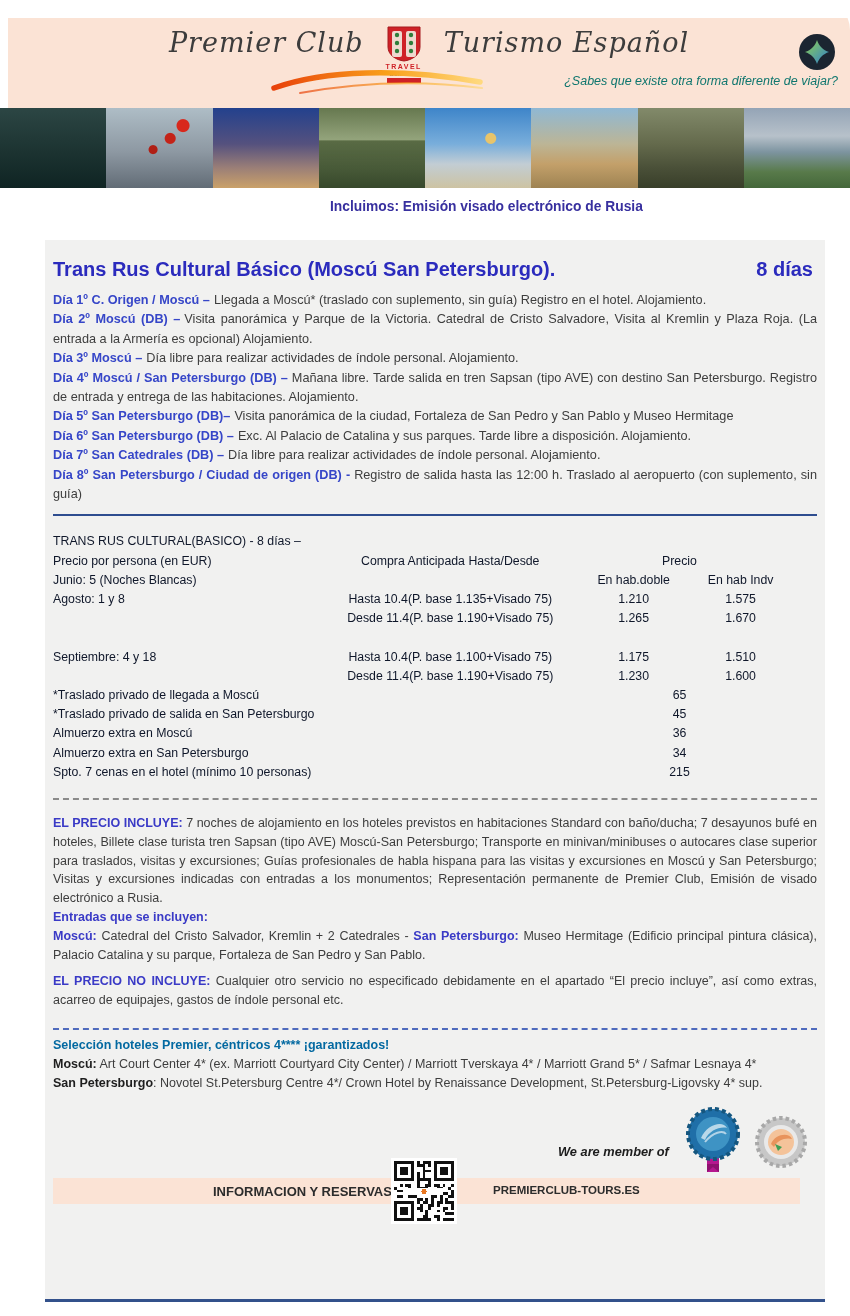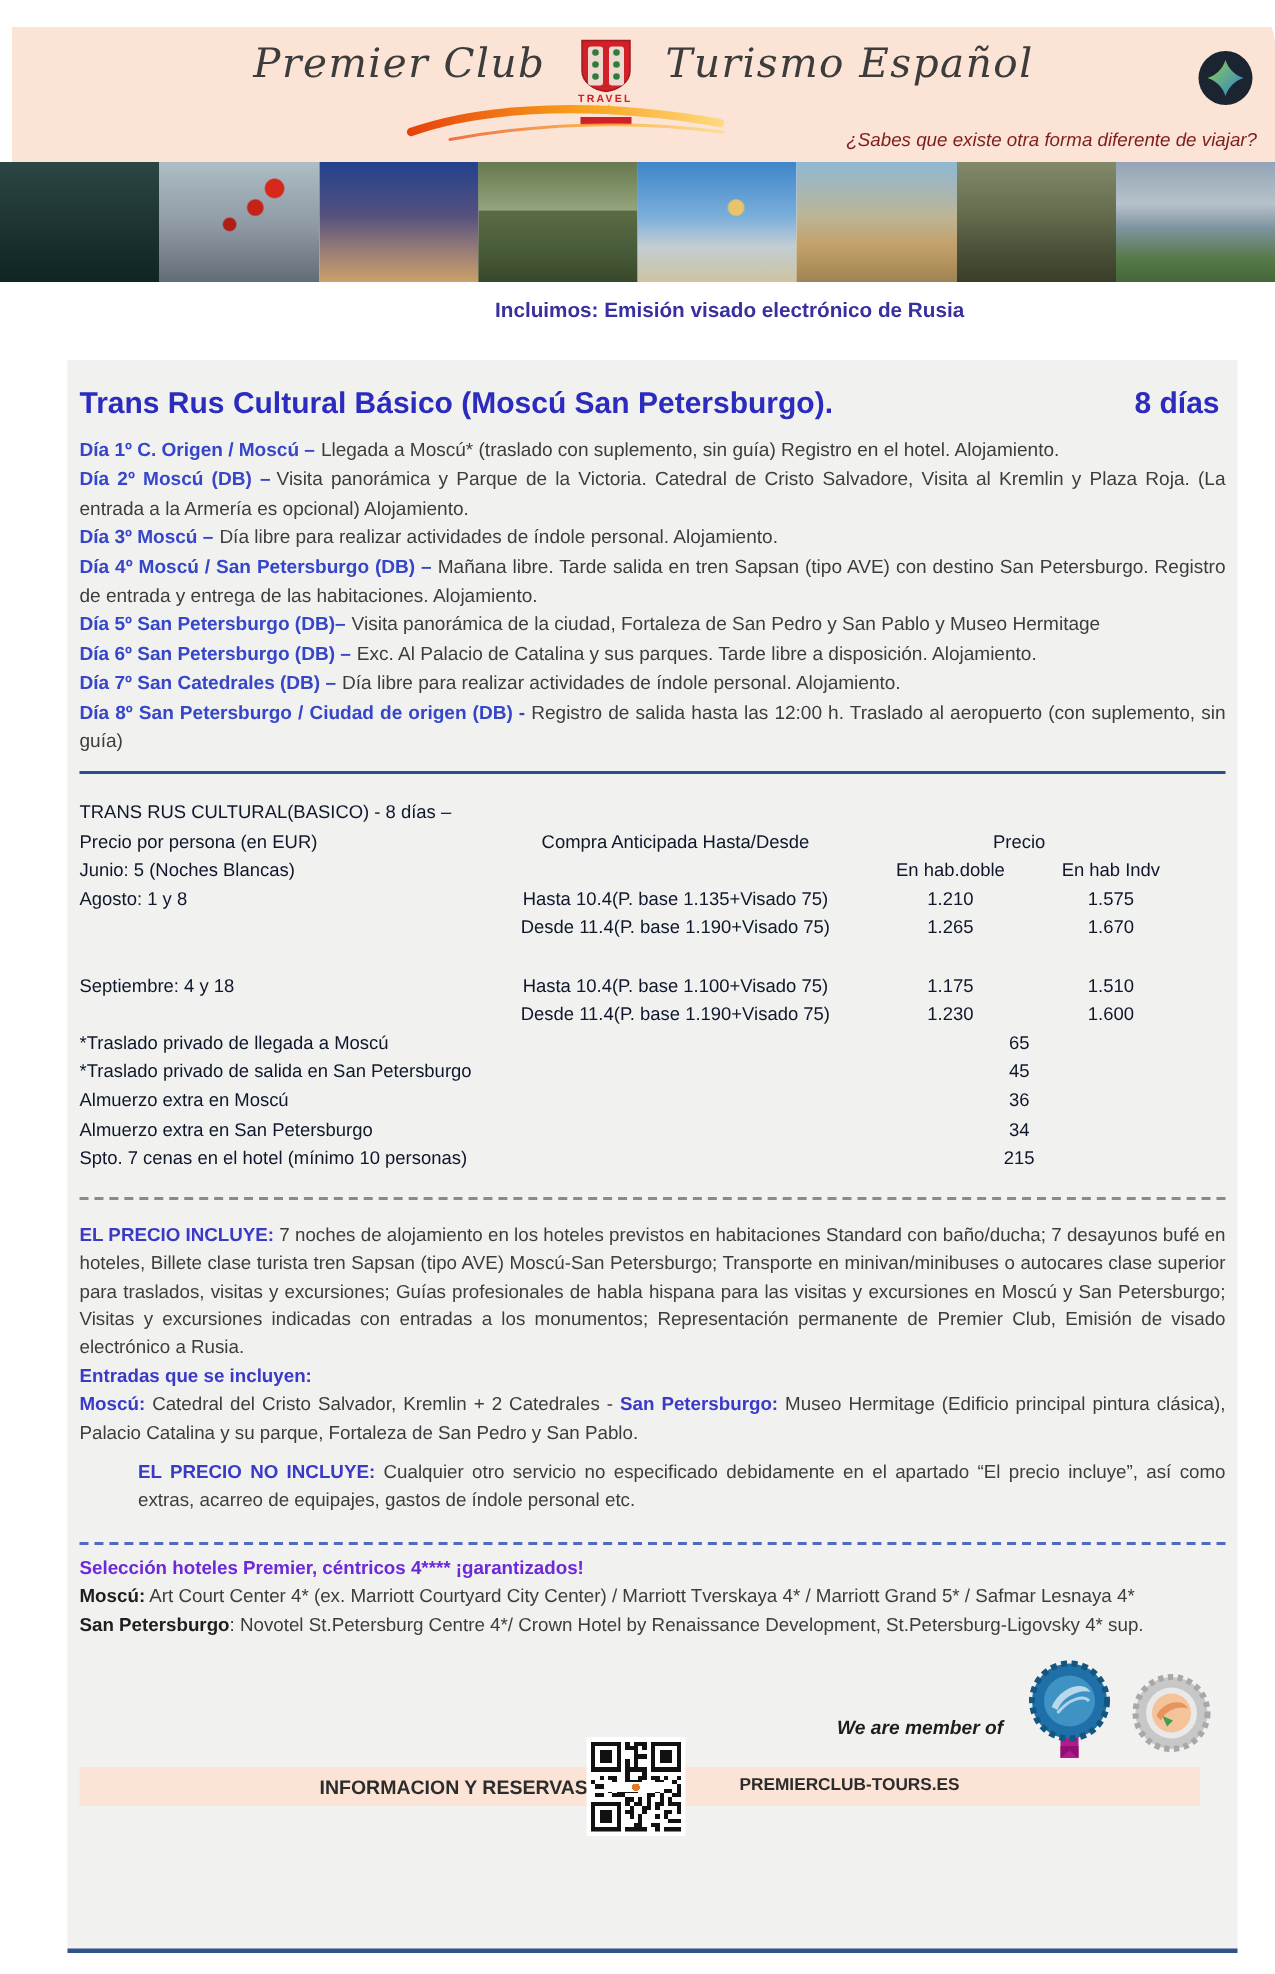--- a/index.html
+++ b/index.html
@@ -10,21 +10,21 @@
   
   .header-band { position:absolute; left:8px; right:0; top:18px; height:90px; background:#fbe3d5; }
   .brand-row { position:absolute; top:8px; left:0; right:0; display:flex; justify-content:center; align-items:flex-start; gap:16px; }
   .brand-script { font-family:"DejaVu Serif", serif; font-style:italic; font-size:27px; color:#3c3c3c; letter-spacing:1px; line-height:34px; }
   .crest { width:48px; display:flex; flex-direction:column; align-items:center; margin-top:0; }
   .crest svg { display:block; }
   .crest .t1 { font-size:7px; font-weight:bold; color:#cf2127; letter-spacing:1.5px; margin-top:1px; }
   .crest .t2 { font-size:7px; color:#444; margin-top:0; }
   .crest .bar { width:34px; height:5px; background:#cf2127; margin-top:1px; }
   .swoosh { position:absolute; left:262px; top:48px; width:215px; height:32px; }
-  .tagline { position:absolute; right:12px; bottom:8px; font-style:italic; font-size:12.5px; color:#7f1d1d; }
+  .tagline { position:absolute; right:12px; bottom:20px; font-style:italic; font-size:12.5px; color:#0f766e; }
   .globe { position:absolute; right:14px; top:15px; width:38px; height:38px; }
 
   
   .photo-strip { position:absolute; top:108px; left:0; width:850px; height:80px; display:flex; }
   .photo { flex:1; height:80px; }
   .photo.i0 { background:linear-gradient(180deg,#2c4644 0%,#1c3331 55%,#0f2423 100%); }
   .photo.i1 { background:
       radial-gradient(circle at 72% 22%, #d8281c 0 6px, rgba(216,40,28,0) 7px),
       radial-gradient(circle at 60% 38%, #c42318 0 5px, rgba(216,40,28,0) 6px),
       radial-gradient(circle at 44% 52%, #b01f15 0 4px, rgba(216,40,28,0) 5px),
@@ -58,24 +58,24 @@
   .pc1 { width:36%; text-align:left; white-space:nowrap; }
   .pc2 { width:32%; text-align:center; white-space:nowrap; }
   .pc3 { width:16%; text-align:center; }
   .pc4 { width:12%; text-align:center; }
   .pcs { position:absolute; left:68%; width:28%; text-align:center; }
 
   .divider-dashed-gray { border:none; border-top:2px dashed #8a8a8a; margin:16px 0 14px 0; }
   .divider-dashed-blue { border:none; border-top:2px dashed #4f6bbd; margin:18px 0 6px 0; }
 
   .para { margin:0; font-size:12.5px; line-height:18.8px; text-align:justify; color:#3d3d3d; }
-  .para.gap { margin-top:8px;margin-left:39px; }
+  .para.gap { margin-top:8px; }
   .blue-label { color:#3a3ac6; font-weight:bold; }
   .black-label { color:#1e1e1e; font-weight:bold; }
-  .hotels-heading { color:#6d28d9; font-weight:bold; font-size:12.5px; line-height:18.8px; margin:0; }
+  .hotels-heading { color:#0369a1; font-weight:bold; font-size:12.5px; line-height:18.8px; margin:0; }
 
   
   .footer { position:relative; height:215px; margin-top:14px; }
   .member { position:absolute; left:505px; top:38px; font-size:12.8px; font-weight:bold; font-style:italic; color:#1d1d1d; }
   .badge { position:absolute; }
   .badge.b1 { left:630px; top:0px; }
   .badge.b2 { left:700px; top:8px; }
   .footer-bar { position:absolute; left:0; top:72px; width:747px; height:26px; background:#fbe3d5; }
   .info-label { position:absolute; left:160px; top:78px; font-size:13px; font-weight:bold; color:#2c2c2c; }
   .site-label { position:absolute; left:440px; top:78px; font-size:11.5px; font-weight:bold; color:#2c2c2c; cursor:pointer; }

